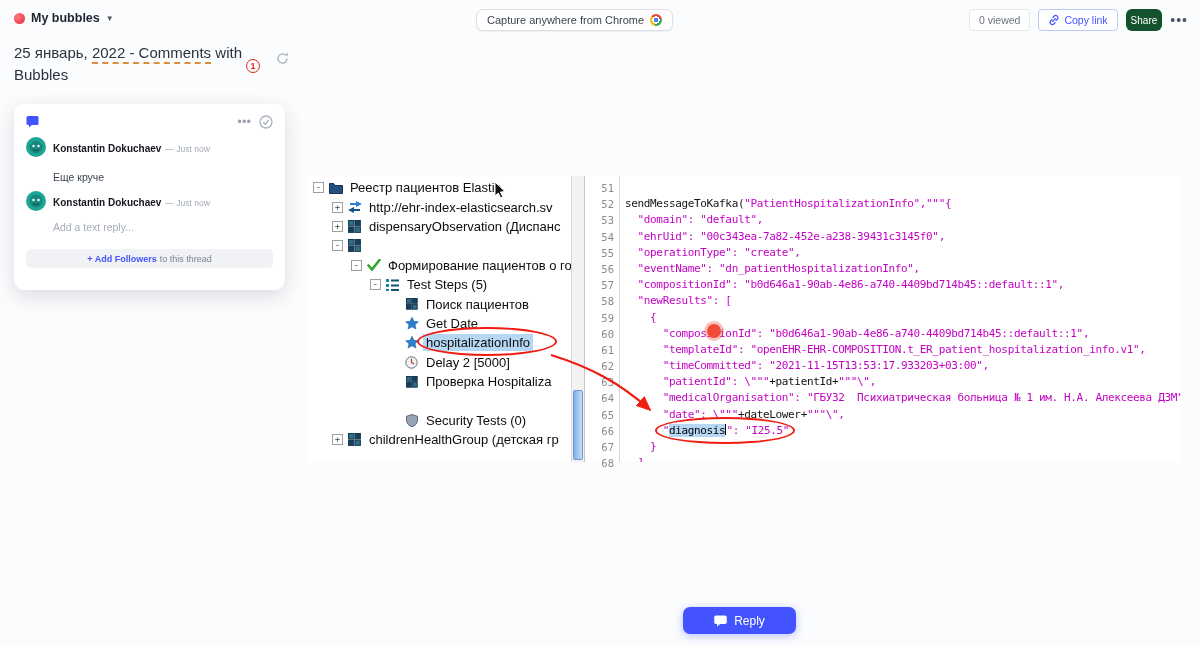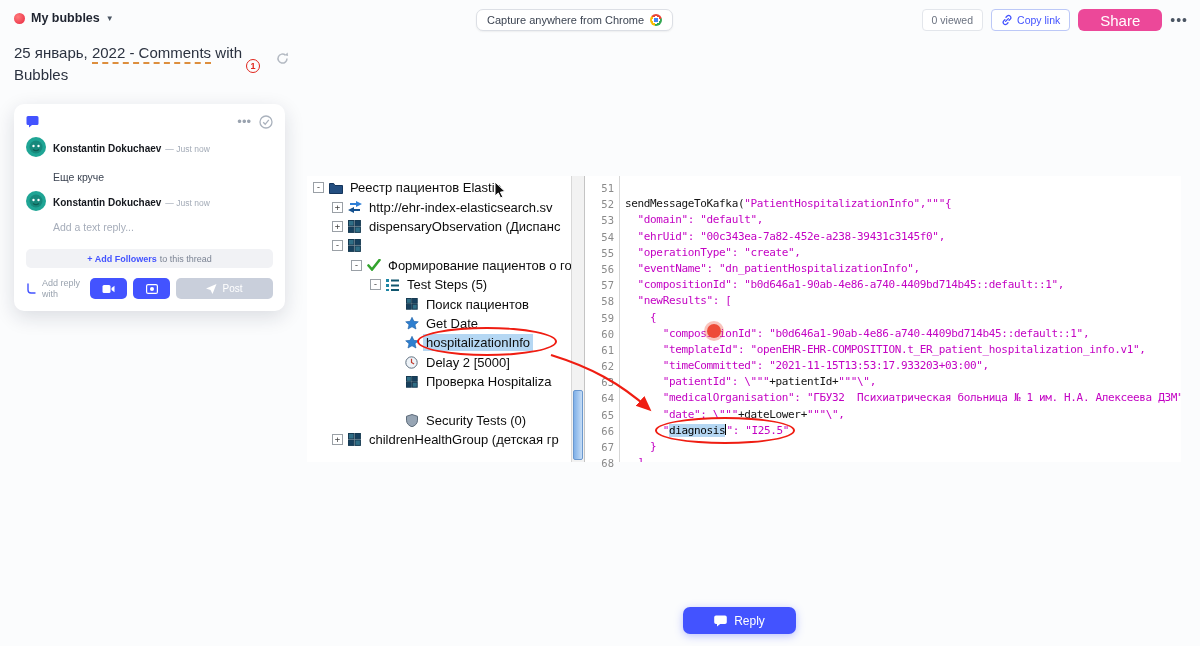--- a/index.html
+++ b/index.html
@@ -9,21 +9,21 @@
   
   .brand{position:absolute;left:14px;top:11px;display:flex;align-items:center;gap:6px;font-size:12.5px;font-weight:700;color:#1f2430;cursor:pointer}
   .brand-dot{width:11px;height:11px;border-radius:50%;background:radial-gradient(circle at 35% 35%,#ff7b7b,#e8253f)}
   .brand-caret{font-size:8px;color:#4b5563;font-weight:400}
   .capture-btn{position:absolute;left:476px;top:9px;height:22px;display:flex;align-items:center;gap:6px;padding:0 10px;background:#fff;border:1px solid #dcdfe5;border-radius:7px;font-size:11px;color:#3c4452;box-shadow:0 1px 2px rgba(0,0,0,.06);cursor:pointer}
   .chrome-ico{width:12px;height:12px;border-radius:50%;background:radial-gradient(circle,#4285f4 0 2.5px,#fff 2.5px 3.6px,rgba(0,0,0,0) 3.6px),conic-gradient(from -45deg,#ea4335 0 33%,#34a853 0 66%,#fbbc05 0)}
   .topright{position:absolute;right:12px;top:9px;display:flex;align-items:center;gap:8px}
   .pill{height:22px;display:flex;align-items:center;gap:4px;padding:0 9px;border-radius:4px;font-size:10.5px;background:#fff}
   .viewed{border:1px solid #e3e6eb;color:#6b7280}
   .copylink{border:1px solid #bcc8f7;color:#4353ff;cursor:pointer}
-  .share{background:#ec4899;color:#fff;border:none;font-size:15px;padding:0 22px;height:22px;border-radius:6px;display:flex;align-items:center;cursor:pointer}
+  .share{background:#14532d;color:#fff;border:none;font-size:10px;padding:0 5px;height:22px;border-radius:6px;display:flex;align-items:center;cursor:pointer}
   .more{color:#4b5563;font-size:14px;letter-spacing:1px;cursor:pointer}
 
   
   .title{position:absolute;left:14px;top:42px;width:240px;font-size:15px;line-height:1.45;color:#2b3240}
   .title .u{border-bottom:2px dashed #dd8e3d;padding-bottom:1px}
   .badge1{position:absolute;left:246px;top:59px;width:14px;height:14px;border:1.5px solid #e0241b;border-radius:50%;color:#e0241b;font-size:9px;font-weight:700;display:flex;align-items:center;justify-content:center}
   .refresh{position:absolute;left:275px;top:51px;opacity:.85}
 
   
   .card{position:absolute;left:14px;top:104px;width:271px;background:#fff;border-radius:10px;box-shadow:0 6px 20px rgba(20,30,60,.14);padding:10px 12px 12px}
@@ -148,44 +148,20 @@
       </svg>
     <span><span class="nm">Konstantin Dokuchaev</span><span class="tm">— Just now</span></span>
   </div>
   <div class="reply-ph">Add a text reply...</div>
 
   <div class="followers">
     <b>+ Add Followers</b>
     <span>to this thread</span>
   </div>
 
-  <div class="reply-row">
-    <svg width="10" height="12" viewBox="0 0 10 12">
-        <path d="M2 1v6a3 3 0 0 0 3 3h4" fill="none" stroke="#4353ff" stroke-width="1.4" stroke-linecap="round"></path>
-      </svg>
-    <span class="rw-label">Add reply with</span>
-    <button class="ico-btn">
-      <svg width="13" height="10" viewBox="0 0 13 10">
-          <rect x="0.5" y="1" width="8" height="8" rx="1.5" fill="#fff"></rect>
-          <path d="M9.5 4l3-2.2v6.4L9.5 6z" fill="#fff"></path>
-        </svg>
-    </button>
-    <button class="ico-btn">
-      <svg width="12" height="10" viewBox="0 0 12 10">
-          <rect x="0.6" y="0.6" width="10.8" height="8.8" rx="1.5" fill="none" stroke="#fff" stroke-width="1.2"></rect>
-          <circle cx="6" cy="5" r="2" fill="#fff"></circle>
-        </svg>
-    </button>
-    <button class="post-btn">
-      <svg width="11" height="10" viewBox="0 0 11 10">
-          <path d="M0 4.5L10.5 0 6.5 10 4.5 6z" fill="#fff"></path>
-        </svg>
-      <span>Post</span>
-    </button>
-  </div>
 </div>
 
 <div class="shot">
 
   <div class="tree">
 
     <div class="trow" style="top:2px">
       <span class="tind" style="width:6px"></span>
       <span class="exp">-</span>
       <span class="ticon">

